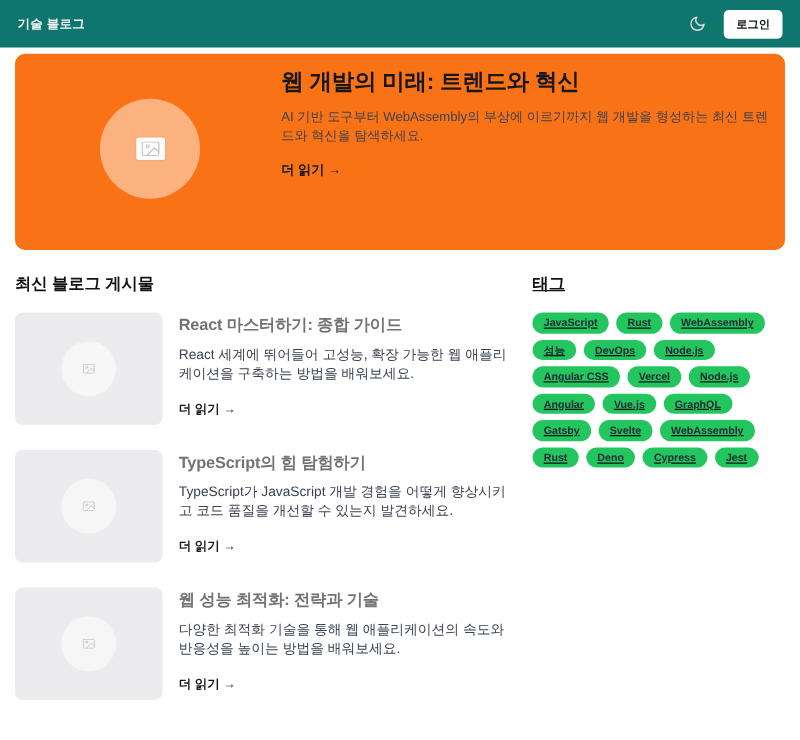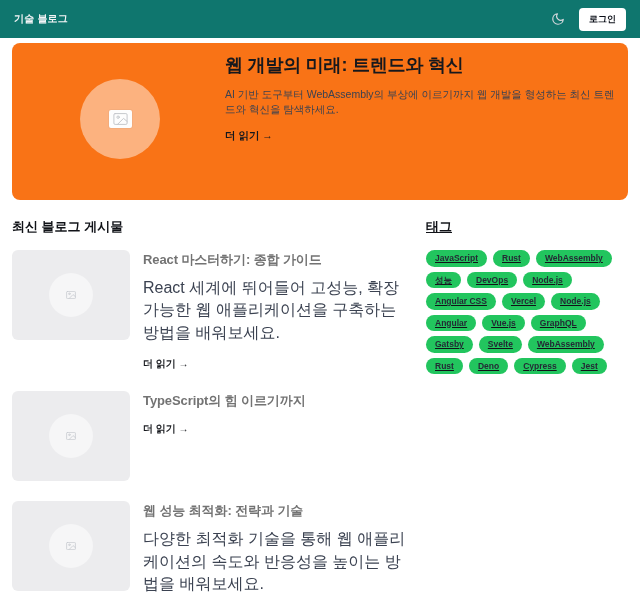--- a/index.html
+++ b/index.html
@@ -140,21 +140,21 @@
   }
   .post-body { margin-left: 13px; padding-top: 1px; min-width: 0; }
   .post-title {
     font-size: 13px;
     font-weight: 700;
     color: #737373;
     margin-bottom: 8px;
     letter-spacing: -0.1px;
   }
   .post-desc {
-    font-size: 16px;
+    font-size: 11px;
     line-height: 1.4;
     color: #3b4251;
     margin-bottom: 9px;
     max-width: 268px;
   }
   .post-read-more {
     font-size: 10px;
     font-weight: 600;
     color: #16181d;
     text-decoration: none;
@@ -241,21 +241,22 @@
         <div class="post-thumb">
           <div class="thumb-circle">
             <svg width="10" height="8" viewBox="0 0 24 20" fill="none" stroke="#c8cbd0" stroke-width="2" stroke-linecap="round" stroke-linejoin="round">
               <rect x="1" y="1" width="22" height="18" rx="2"></rect>
                 <circle cx="8" cy="7" r="2"></circle>
                 <path d="M23 14l-6-5-10 10"></path>
             </svg>
           </div>
         </div>
         <div class="post-body">
-          <h3 class="post-title">TypeScript의 힘 이르기까지</h3>
+          <h3 class="post-title">TypeScript의 힘 탐험하기</h3>
+          <p class="post-desc">TypeScript가 JavaScript 개발 경험을 어떻게 향상시키고 코드 품질을 개선할 수 있는지 발견하세요.</p>
           <a class="post-read-more">더 읽기 →</a>
         </div>
       </article>
 
       <article class="post-card">
         <div class="post-thumb">
           <div class="thumb-circle">
             <svg width="10" height="8" viewBox="0 0 24 20" fill="none" stroke="#c8cbd0" stroke-width="2" stroke-linecap="round" stroke-linejoin="round">
               <rect x="1" y="1" width="22" height="18" rx="2"></rect>
                 <circle cx="8" cy="7" r="2"></circle>

